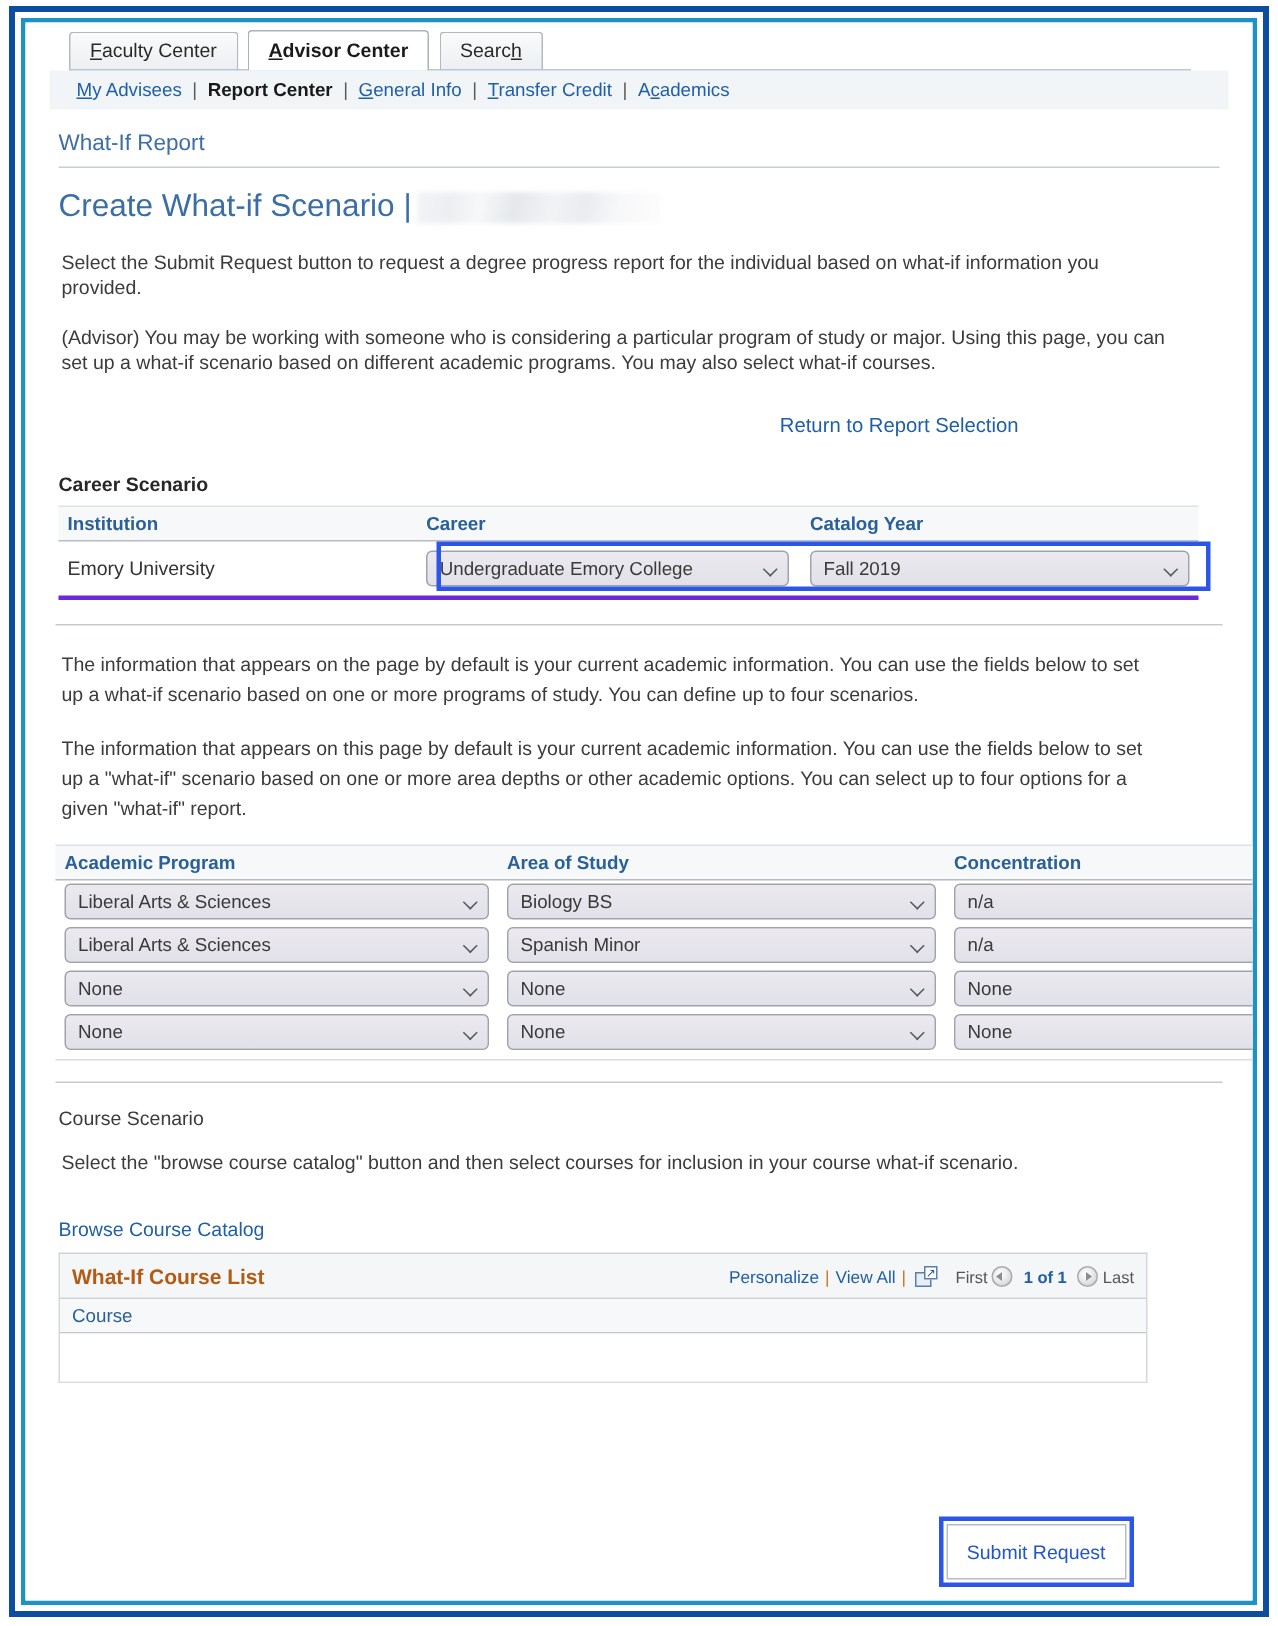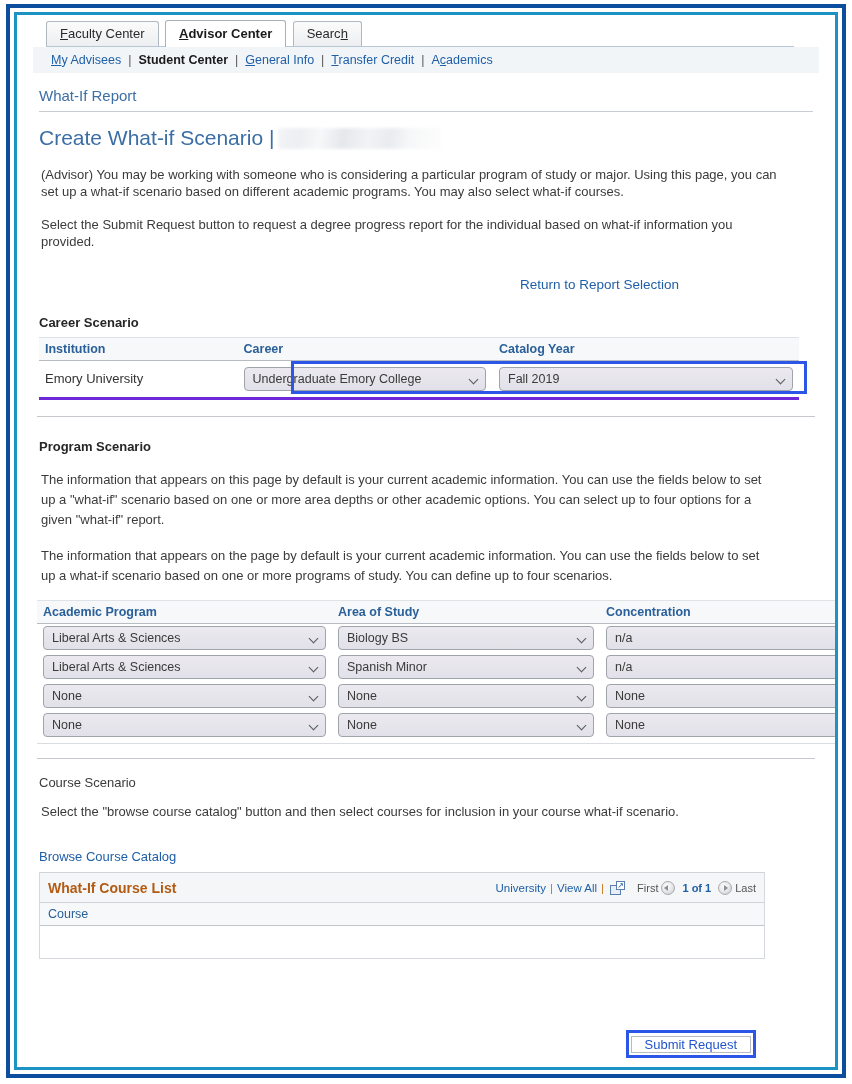--- a/index.html
+++ b/index.html
@@ -242,21 +242,21 @@
     background: #f7f8fa;
     border-top: 1px solid #dfe2e6;
     border-bottom: 1px solid #b7bcc3;
     padding: 4px 6px;
   }
   .pgrid td {
     padding: 2px 6px 3px 6px;
   }
   .pgrid tr.last td { border-bottom: 1px solid #d9dce0; padding-bottom: 6px; }
   .sel-prog { width: 283px; }
-  .sel-area { width: 256px; }
+  .sel-area { width: 286px; }
   .sel-conc { width: 248px; }
 
   
   .browse-link {
     margin: 26px 6px 8px 6px;
     font-size: 13px;
   }
   .browse-link a {
     color: #1f5fa8;
     text-decoration: none;
@@ -374,21 +374,21 @@
     position: absolute;
     right: 84px;
     bottom: 14px;
   }
   .submit-btn {
     display: inline-block;
     background: #ffffff;
     border: 1px solid #b7bcc3;
     color: #2255cc;
     font-size: 13px;
-    padding: 0 13px;
+    padding: 10px 13px;
     cursor: pointer;
     font-family: "Liberation Sans", sans-serif;
   }
   .submit-hl {
     position: absolute;
     left: -5px; top: -5px; right: -5px; bottom: -5px;
     border: 3px solid #2b56e8;
     pointer-events: none;
   }
 </style>
@@ -400,32 +400,32 @@
     <div class="frame-inner">
       <div class="content">
 
         <div class="tabstrip">
           <div class="tab"><span class="ak">F</span><span></span>aculty Center</div>
           <div class="tab active"><span class="ak">A</span>dvisor Center</div>
           <div class="tab">Searc<span class="ak">h</span></div>
         </div>
 
         <div class="subnav">
-          <a><span class="ak">M</span>y Advisees</a><span class="sep">|</span><span class="cur">Student Center</span><span class="sep">|</span><a><span class="ak">G</span>eneral Info</a><span class="sep">|</span><a><span class="ak">T</span>ransfer Credit</a><span class="sep">|</span><a>A<span class="ak">c</span>ademics</a>
+          <a><span class="ak">M</span>y Advisees</a><span class="sep">|</span><span class="cur">Report Center</span><span class="sep">|</span><a><span class="ak">G</span>eneral Info</a><span class="sep">|</span><a><span class="ak">T</span>ransfer Credit</a><span class="sep">|</span><a>A<span class="ak">c</span>ademics</a>
         </div>
 
         <div class="pagebar">What-If Report</div>
 
         <h1 class="bigtitle">
           <span>Create What-if Scenario |</span>
           <span class="redact"></span>
         </h1>
 
+        <div class="para">Select the Submit Request button to request a degree progress report for the individual based on what-if information you provided.</div>
         <div class="para">(Advisor) You may be working with someone who is considering a particular program of study or major. Using this page, you can set up a what-if scenario based on different academic programs. You may also select what-if courses.</div>
-        <div class="para">Select the Submit Request button to request a degree progress report for the individual based on what-if information you provided.</div>
 
         <div class="linkrow">
           <a>Return to Report Selection</a>
         </div>
 
         <div class="sect-h">Career Scenario</div>
 
         <div style="position:relative;">
           <table class="grid">
             <thead>
@@ -438,36 +438,35 @@
             <tbody>
               <tr>
                 <td>Emory University</td>
                 <td>
                   <div class="sel" style="width:242px;">
                     <span>Undergraduate Emory College</span>
                     <span class="chev"></span>
                   </div>
                 </td>
                 <td>
-                  <div class="sel" style="width:294px;">
+                  <div class="sel" style="width:253px;">
                     <span>Fall 2019</span>
                     <span class="chev"></span>
                   </div>
                 </td>
               </tr>
             </tbody>
           </table>
           <div class="hl" style="left:258px; top:24px; width:516px; height:33px;"></div>
         </div>
 
         <div class="divider"></div>
 
-        <div class="sect-h">Program Scenario</div>
+        <div class="para tight" style="line-height:1.55;">The information that appears on the page by default is your current academic information. You can use the fields below to set up a what-if scenario based on one or more programs of study. You can define up to four scenarios.</div>
         <div class="para tight" style="line-height:1.55;">The information that appears on this page by default is your current academic information. You can use the fields below to set up a "what-if" scenario based on one or more area depths or other academic options. You can select up to four options for a given "what-if" report.</div>
-        <div class="para tight" style="line-height:1.55;">The information that appears on the page by default is your current academic information. You can use the fields below to set up a what-if scenario based on one or more programs of study. You can define up to four scenarios.</div>
 
         <table class="pgrid" style="margin-top:14px;">
           <thead>
             <tr>
               <th style="width:296px;">Academic Program</th>
               <th style="width:256px;">Area of Study</th>
               <th>Concentration</th>
             </tr>
           </thead>
           <tbody>
@@ -500,21 +499,21 @@
         <div class="para" style="line-height:1.6; max-width:640px; margin-top:12px;">Select the "browse course catalog" button and then select courses for inclusion in your course what-if scenario.</div>
 
         <div class="browse-link">
           <a>Browse Course Catalog</a>
         </div>
 
         <div class="courselist">
           <div class="cl-head">
             <div class="cl-title">What-If Course List</div>
             <div class="cl-tools">
-              <a>University</a><span class="bar">|</span><a>View All</a><span class="bar">|</span><span class="expand-ico"><i></i><b>↗</b></span>
+              <a>Personalize</a><span class="bar">|</span><a>View All</a><span class="bar">|</span><span class="expand-ico"><i></i><b>↗</b></span>
             </div>
             <div class="cl-pager">
               <span>First</span><span class="navbtn prev"></span><span class="cnt">1 of 1</span><span class="navbtn next"></span><span>Last</span>
             </div>
           </div>
           <div class="cl-colhead">Course</div>
           <div class="cl-body"></div>
         </div>
 
         <div class="submit-wrap">

